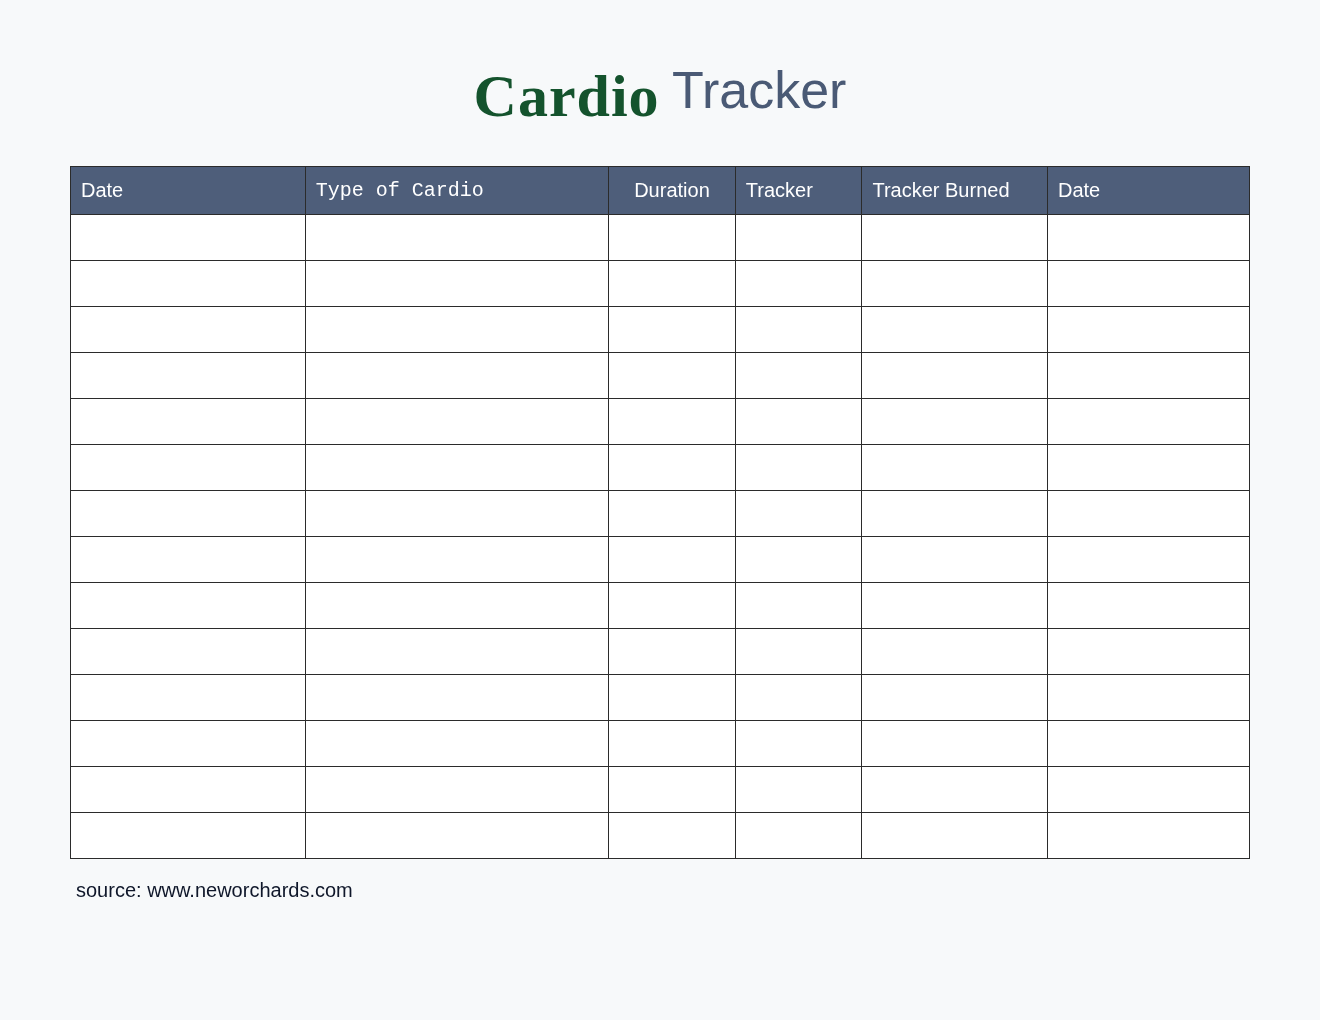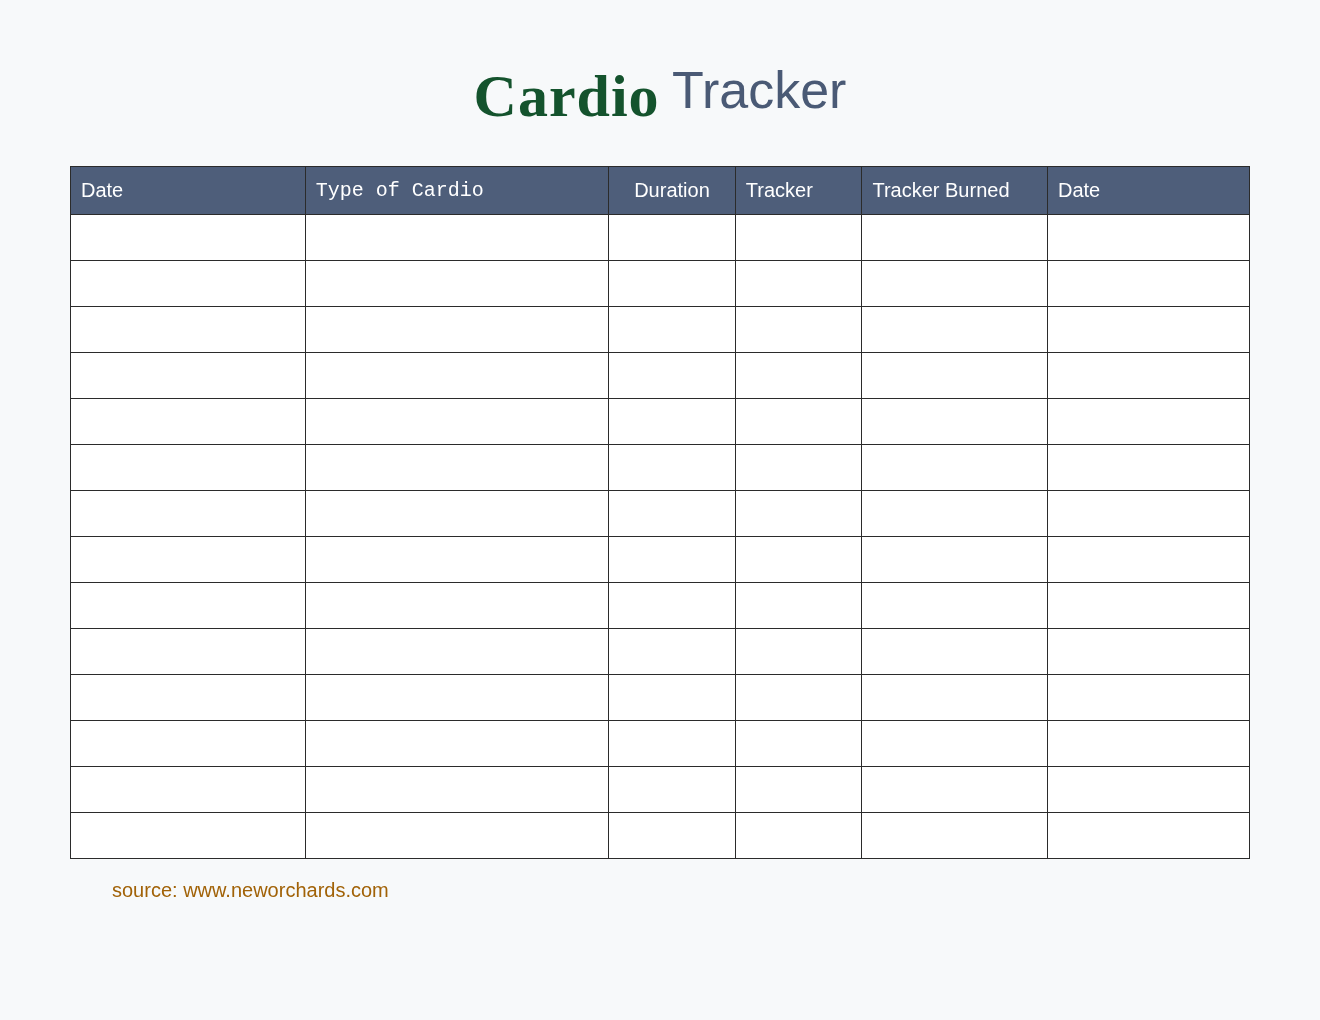--- a/index.html
+++ b/index.html
@@ -56,24 +56,23 @@
     }
     .col-date { width: 215px; }
     .col-type { width: 278px; font-family: Liberation Mono, monospace; }
     .col-duration { width: 116px; text-align: center; }
     .col-distance { width: 116px; }
     .col-calories { width: 170px; }
     .col-notes { width: 185px; }
     .source {
       margin-top: 20px;
       font-size: 20px;
-      color: #a16207;
+      color: #0f172a;
       font-weight: 400;
       padding-left: 6px;
-      margin-left: 36px;
     }
   </style>
 </head>
 <body>
 
 <div class="title-container">
   <span class="title-script">Cardio</span>
   <span class="title-plain">Tracker</span>
 </div>
 

